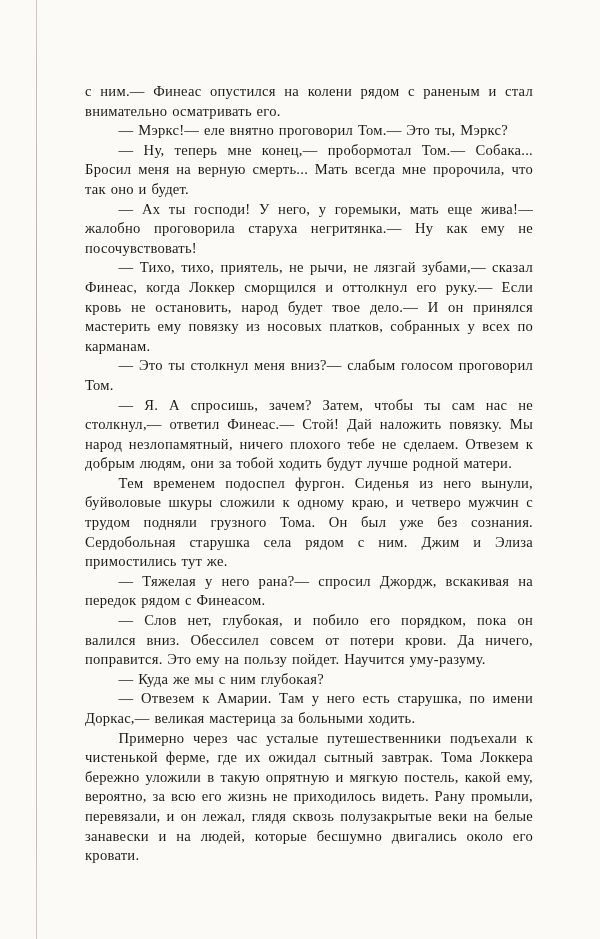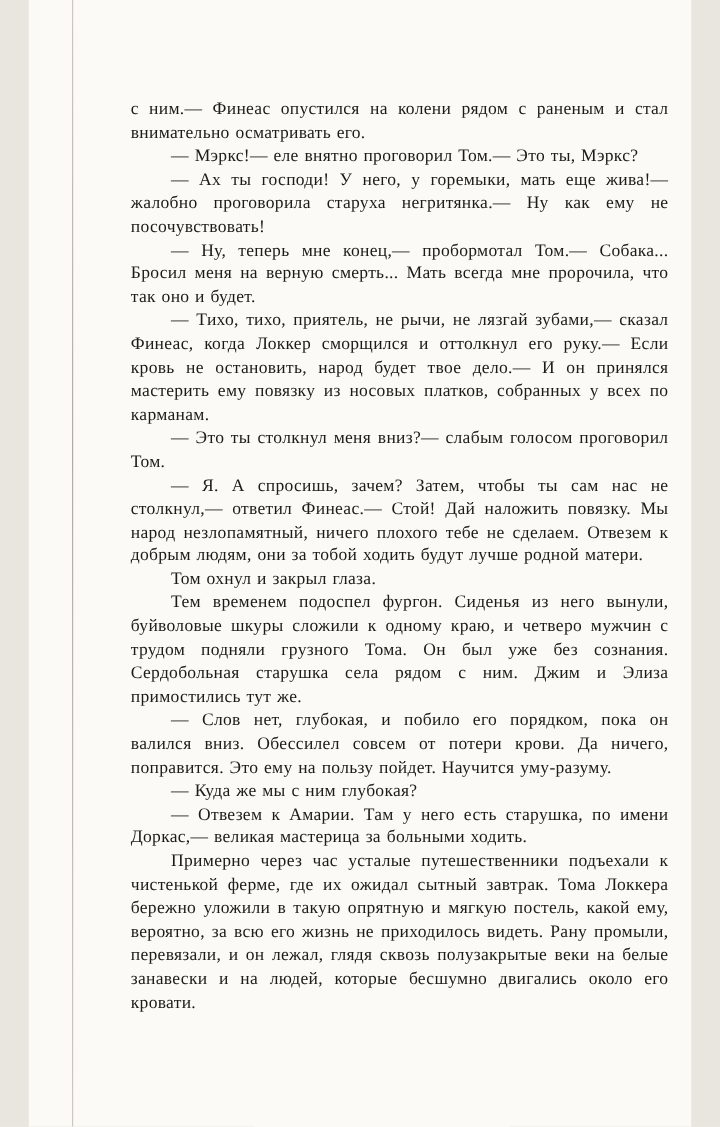--- a/index.html
+++ b/index.html
@@ -3,21 +3,21 @@
 <meta charset="utf-8">
 <style>
   html, body {
     margin: 0;
     padding: 0;
     background: #e9e6e0;
     font-family: "Liberation Serif", "DejaVu Serif", serif;
   }
   .scan-page {
     position: relative;
-    width: 552px;
+    width: 600px;
     height: 939px;
     margin: 0 auto;
     background: #fbfaf6;
     overflow: hidden;
     box-sizing: border-box;
     font-family: Liberation Serif, serif;
   }
   .gutter-line {
     position: absolute;
     left: 36px;
@@ -49,25 +49,25 @@
   }
 </style>
 </head>
 <body>
 
 <div class="scan-page">
   <div class="gutter-line"></div>
   <div class="text-block">
     <p class="no-indent">с ним.— Финеас опустился на колени рядом с раненым и стал внимательно осматривать его.</p>
     <p>— Мэркс!— еле внятно проговорил Том.— Это ты, Мэркс?</p>
+    <p>— Ну, теперь мне конец,— пробормотал Том.— Собака... Бросил меня на верную смерть... Мать всегда мне пророчила, что так оно и будет.</p>
     <p>— Ах ты господи! У него, у горемыки, мать еще жива!— жалобно проговорила старуха негритянка.— Ну как ему не посочувствовать!</p>
-    <p>— Ну, теперь мне конец,— пробормотал Том.— Собака... Бросил меня на верную смерть... Мать всегда мне пророчила, что так оно и будет.</p>
     <p>— Тихо, тихо, приятель, не рычи, не лязгай зубами,— сказал Финеас, когда Локкер сморщился и оттолкнул его руку.— Если кровь не остановить, народ будет твое дело.— И он принялся мастерить ему повязку из носовых платков, собранных у всех по карманам.</p>
     <p>— Это ты столкнул меня вниз?— слабым голосом проговорил Том.</p>
     <p>— Я. А спросишь, зачем? Затем, чтобы ты сам нас не столкнул,— ответил Финеас.— Стой! Дай наложить повязку. Мы народ незлопамятный, ничего плохого тебе не сделаем. Отвезем к добрым людям, они за тобой ходить будут лучше родной матери.</p>
-    <p>Том охнул и закрыл глаза.</p>
     <p>Тем временем подоспел фургон. Сиденья из него вынули, буйволовые шкуры сложили к одному краю, и четверо мужчин с трудом подняли грузного Тома. Он был уже без сознания. Сердобольная старушка села рядом с ним. Джим и Элиза примостились тут же.</p>
+    <p>— Тяжелая у него рана?— спросил Джордж, вскакивая на передок рядом с Финеасом.</p>
     <p>— Слов нет, глубокая, и побило его порядком, пока он валился вниз. Обессилел совсем от потери крови. Да ничего, поправится. Это ему на пользу пойдет. Научится уму-разуму.</p>
     <p>— Куда же мы с ним глубокая?</p>
     <p>— Отвезем к Амарии. Там у него есть старушка, по имени Доркас,— великая мастерица за больными ходить.</p>
     <p>Примерно через час усталые путешественники подъехали к чистенькой ферме, где их ожидал сытный завтрак. Тома Локкера бережно уложили в такую опрятную и мягкую постель, какой ему, вероятно, за всю его жизнь не приходилось видеть. Рану промыли, перевязали, и он лежал, глядя сквозь полузакрытые веки на белые занавески и на людей, которые бесшумно двигались около его кровати.</p>
   </div>
 </div>
 
 </body></html>

